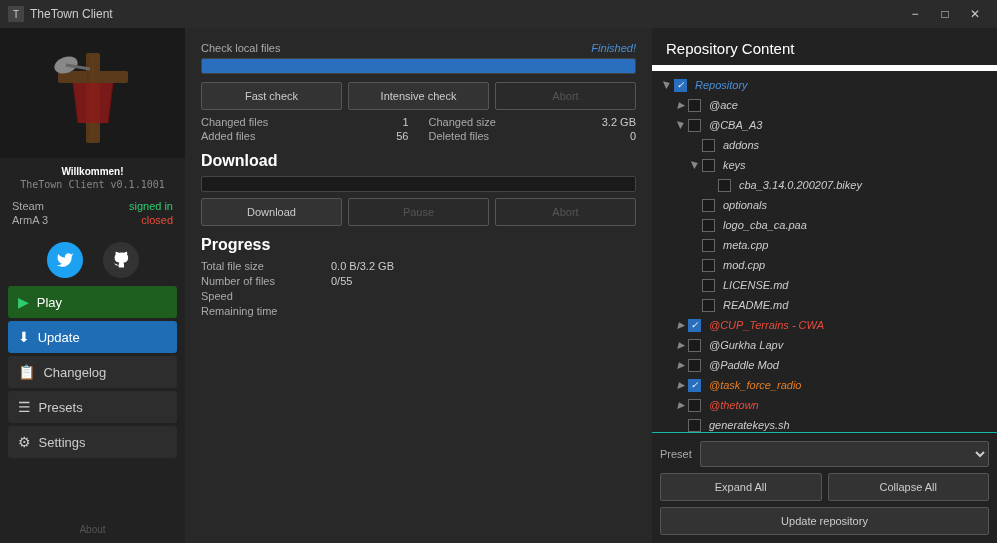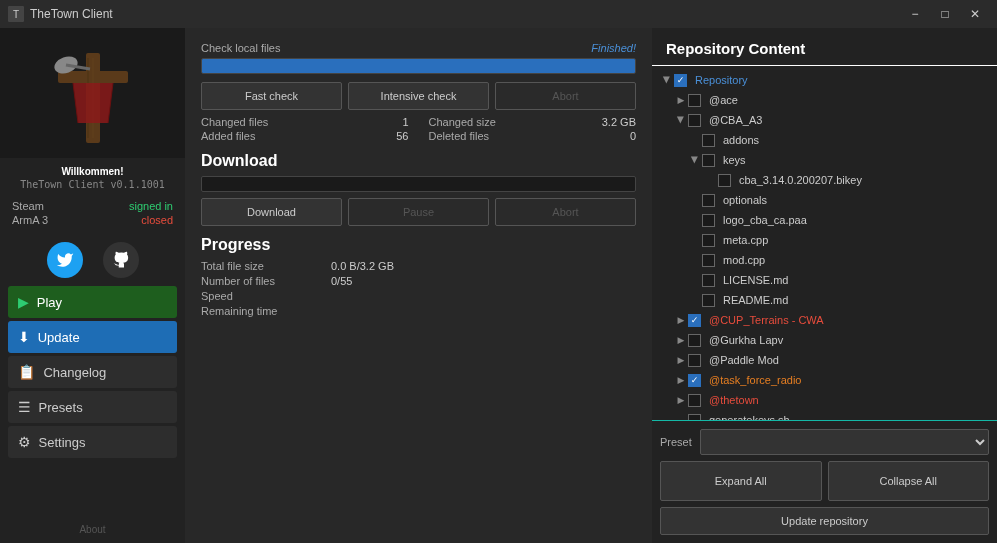--- a/index.html
+++ b/index.html
@@ -262,40 +262,41 @@
       width: 345px;
       background: #222;
       display: flex;
       flex-direction: column;
       flex-shrink: 0;
     }
 
     .repo-header {
       padding: 12px 14px 8px;
       font-size: 15px;
-      font-weight: bold;
+      font-weight: normal;
       color: #fff;
-      border-bottom: 1px solid #ffffff;
+      border-bottom: 6px solid #ffffff;
     }
 
     .repo-tree {
       flex: 1;
       overflow-y: auto;
       padding: 4px 0;
     }
     .repo-tree::-webkit-scrollbar { width: 6px; }
     .repo-tree::-webkit-scrollbar-track { background: #1a1a1a; }
     .repo-tree::-webkit-scrollbar-thumb { background: #444; }
 
     .tree-item {
       display: flex;
       align-items: center;
       padding: 2px 8px;
       cursor: pointer;
       min-height: 20px;
+      font-style: italic;
     }
 
     .chevron {
       width: 14px;
       height: 14px;
       display: flex;
       align-items: center;
       justify-content: center;
       font-size: 9px;
       color: #888;
@@ -351,21 +352,21 @@
       font-size: 11px;
       cursor: pointer;
     }
 
     .repo-btn-row {
       display: flex;
       gap: 6px;
     }
     .repo-btn {
       flex: 1;
-      height: 40px;
+      height: 28px;
       background: #333;
       border: 1px solid #555;
       color: #ccc;
       border-radius: 2px;
       cursor: pointer;
       font-size: 11px;
     }
 
     .update-repo-btn {
       width: 100%;

